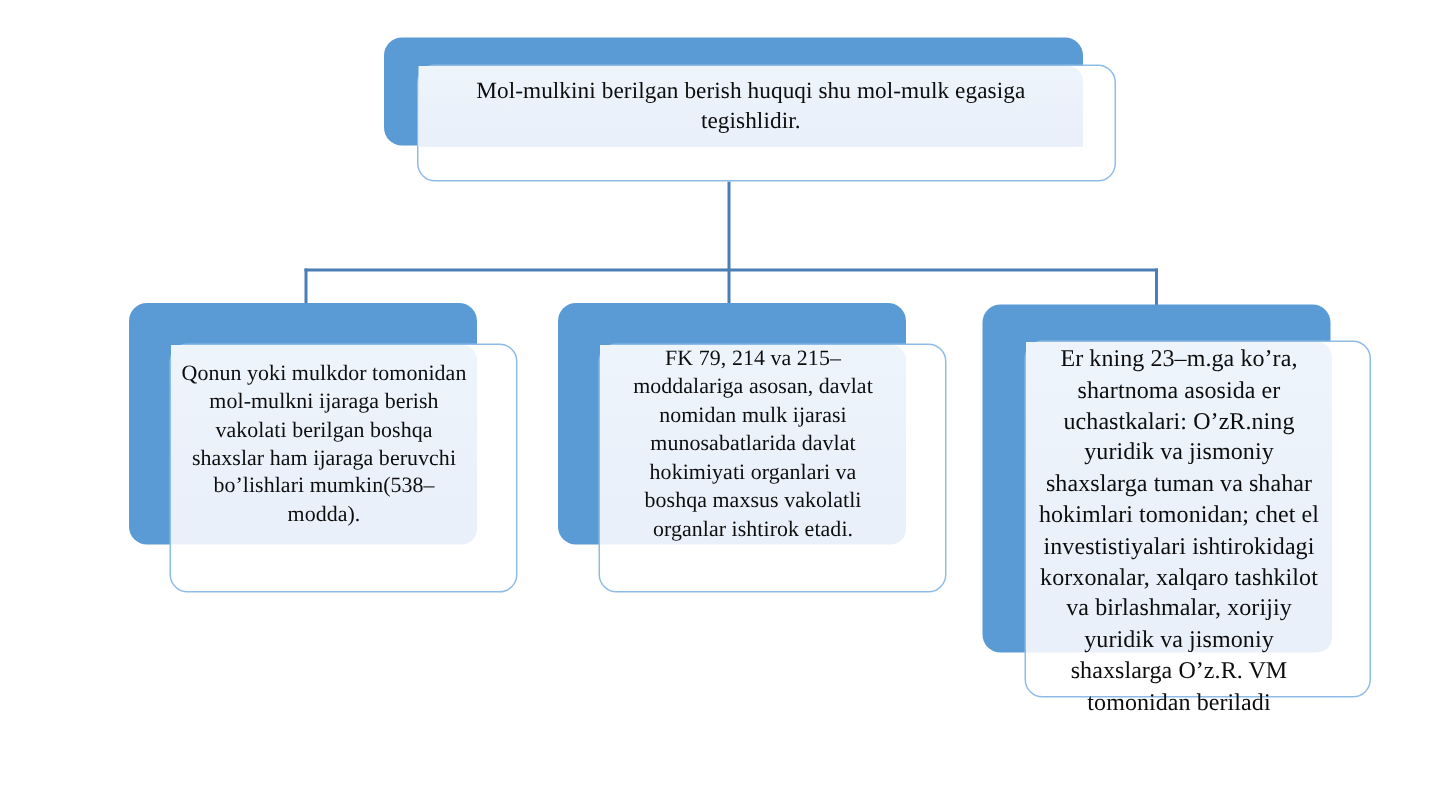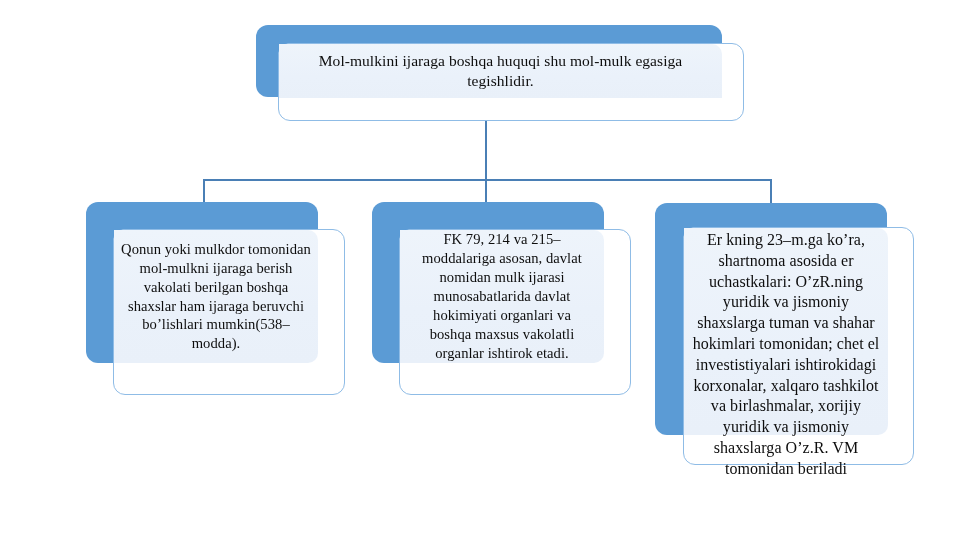--- a/index.html
+++ b/index.html
@@ -166,21 +166,21 @@
   <div class="connector conn-v-top"></div>
   <div class="connector conn-h"></div>
   <div class="connector conn-v-left"></div>
   <div class="connector conn-v-mid"></div>
   <div class="connector conn-v-right"></div>
 
   <div class="node" id="node-root">
     <div class="node-shadow"></div>
     <div class="node-card"></div>
     <div class="node-panel">
-      <span class="node-text">Mol-mulkini ijaraga boshqa huquqi shu mol-mulk egasiga tegishlidir.</span>
+      <span class="node-text">Mol-mulkini berilgan berish huquqi shu mol-mulk egasiga tegishlidir.</span>
     </div>
   </div>
 
   <div class="node" id="node-child-1">
     <div class="node-shadow"></div>
     <div class="node-card"></div>
     <div class="node-panel">
       <span class="node-text">Qonun yoki mulkdor tomonidan mol-mulkni ijaraga berish vakolati berilgan boshqa shaxslar ham ijaraga beruvchi bo’lishlari mumkin(538–modda).</span>
     </div>
   </div>

